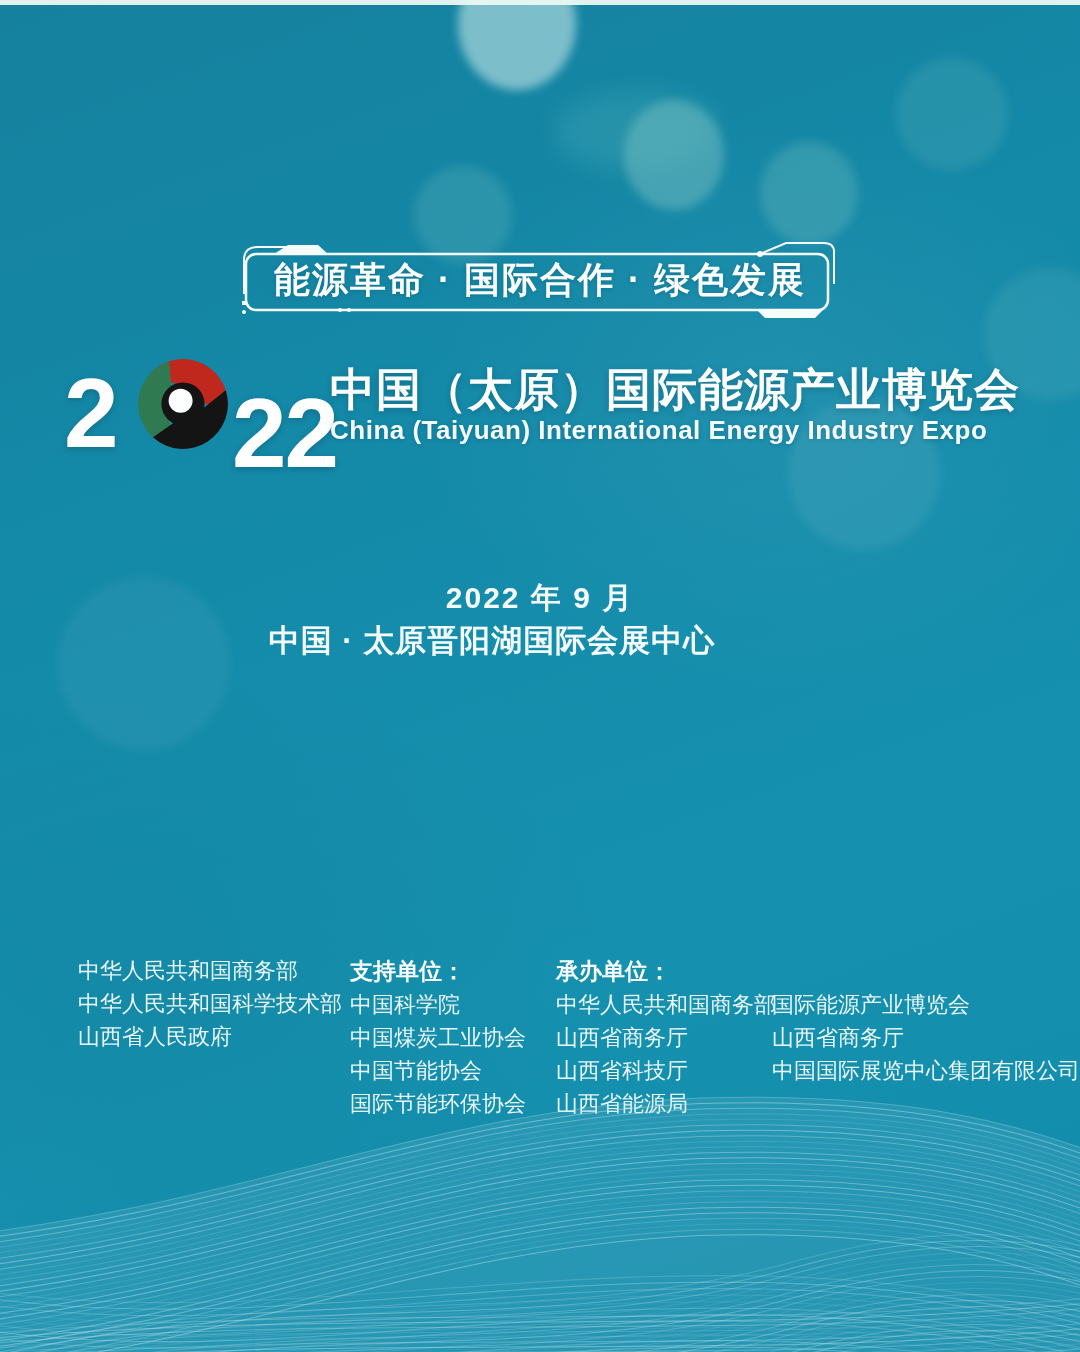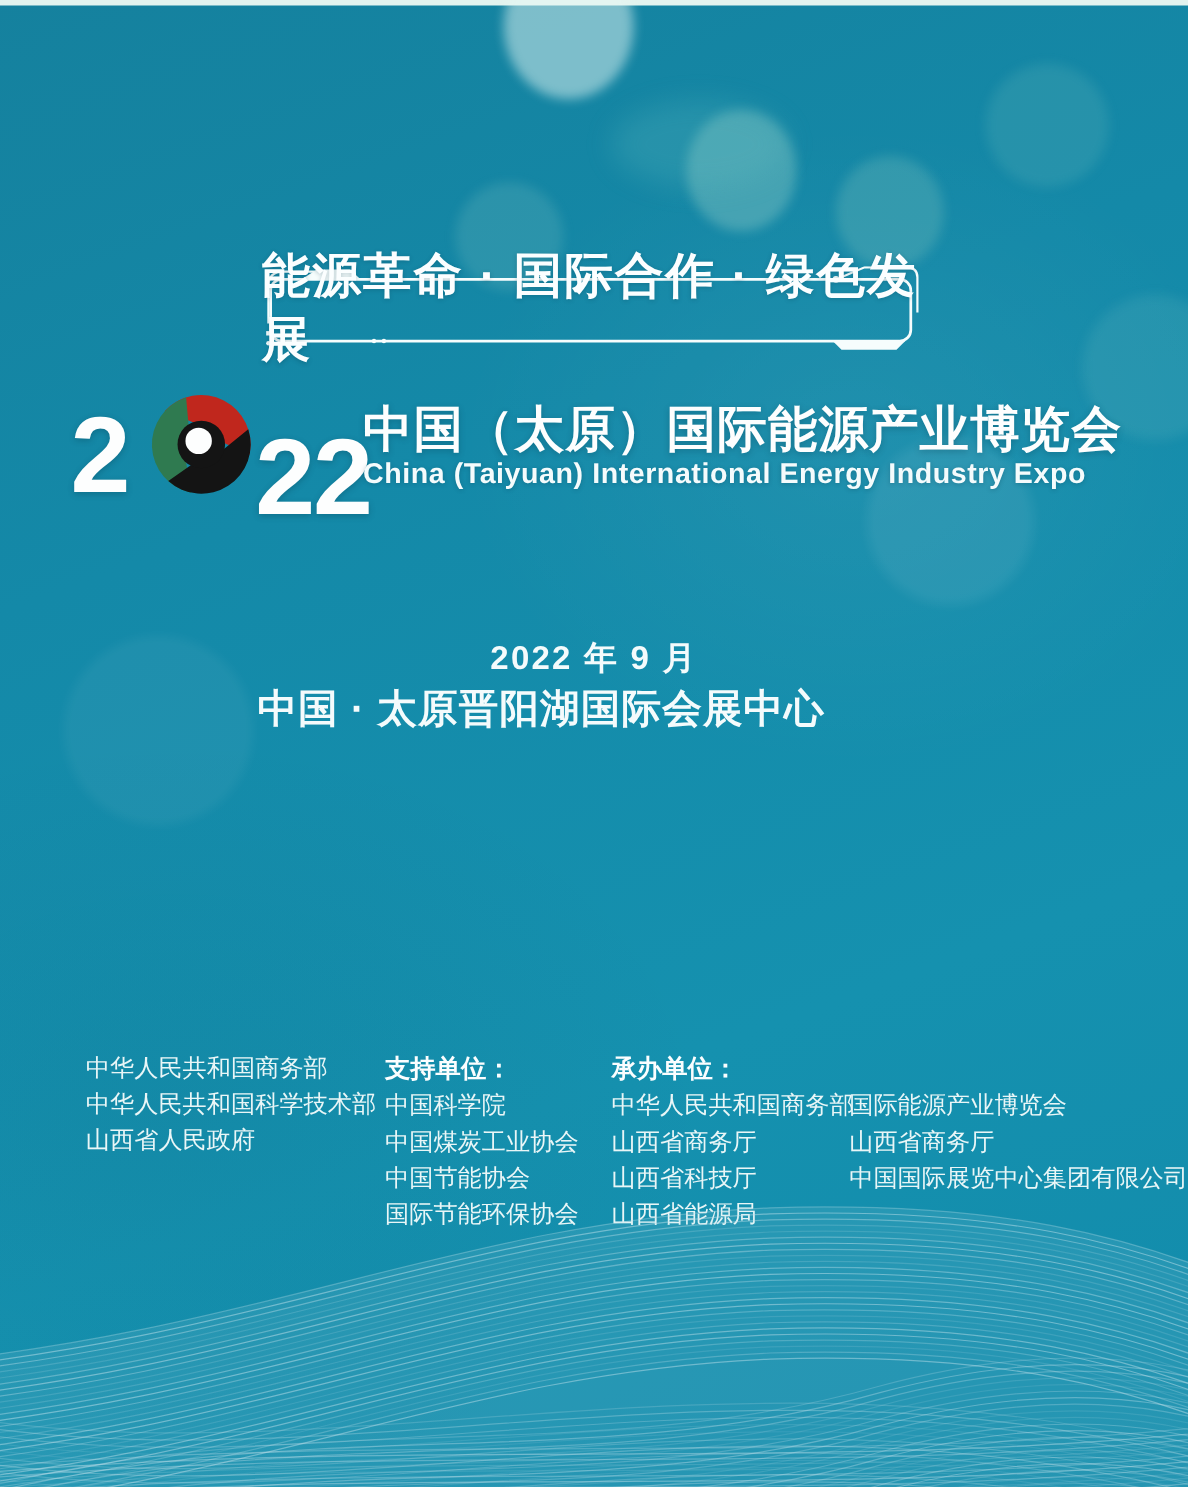--- a/index.html
+++ b/index.html
@@ -22,38 +22,38 @@
   .b6{left:984px;top:268px;width:132px;height:132px;background:rgba(160,215,205,.12);}
   .b7{left:788px;top:398px;width:152px;height:152px;background:rgba(255,255,255,.07);}
   .b8{left:58px;top:578px;width:172px;height:172px;background:rgba(255,255,255,.05);}
   .b9{left:556px;top:92px;width:160px;height:78px;background:rgba(120,205,200,.18);filter:blur(12px);}
   
   .slogan-wrap{position:absolute;left:238px;top:242px;width:604px;height:80px;}
   .slogan-svg{position:absolute;left:0;top:0;}
   .slogan-text{
     position:absolute;left:0;top:0;width:604px;height:76px;
     display:flex;align-items:center;justify-content:center;
-    color:#fbfeff;font-size:44px;font-weight:700;letter-spacing:2px;
+    color:#fbfeff;font-size:36px;font-weight:700;letter-spacing:2px;
     text-shadow:0 1px 4px rgba(0,50,70,.25);
   }
   
   .year-digit{position:absolute;color:#fdfefe;font-size:98px;font-weight:800;line-height:98px;
     text-shadow:0 2px 6px rgba(0,45,65,.28);letter-spacing:-2px;}
   .yd1{left:64px;top:364px;}
   .yd2{left:232px;top:344px;margin-top:40px;}
   .swirl{position:absolute;left:135px;top:356px;}
   .title-zh{position:absolute;left:330px;top:360px;color:#fdfefe;font-size:45px;font-weight:700;
     letter-spacing:1px;text-shadow:0 2px 6px rgba(0,45,65,.28);white-space:nowrap;}
   .title-en{position:absolute;left:330px;top:415px;color:#f4fbfc;font-size:26px;font-weight:700;
     text-shadow:0 1px 4px rgba(0,45,65,.25);white-space:nowrap;letter-spacing:0.5px;}
   
   .event-date{position:absolute;left:0;top:578px;width:1080px;text-align:center;
     color:#f4fbfc;font-size:30px;font-weight:700;letter-spacing:2px;}
   .event-venue{position:absolute;left:0;top:620px;width:984px;text-align:center;
-    color:#f4fbfc;font-size:36px;font-weight:700;letter-spacing:1px;}
+    color:#f4fbfc;font-size:31px;font-weight:700;letter-spacing:1px;}
   
   .organizers{position:absolute;left:0;top:954px;width:1080px;color:#eef8f9;}
   .org-col{position:absolute;top:0;}
   .oc1{left:78px;} .oc2{left:350px;} .oc3{left:556px;} .oc4{left:772px;}
   .org-header{font-size:23px;font-weight:700;line-height:34px;height:34px;color:#fbfeff;}
   .org-item{font-size:22px;font-weight:400;line-height:33px;white-space:nowrap;color:#e9f6f7;}
   
   .waves{position:absolute;left:0;top:1040px;}
 </style>
 </head>

